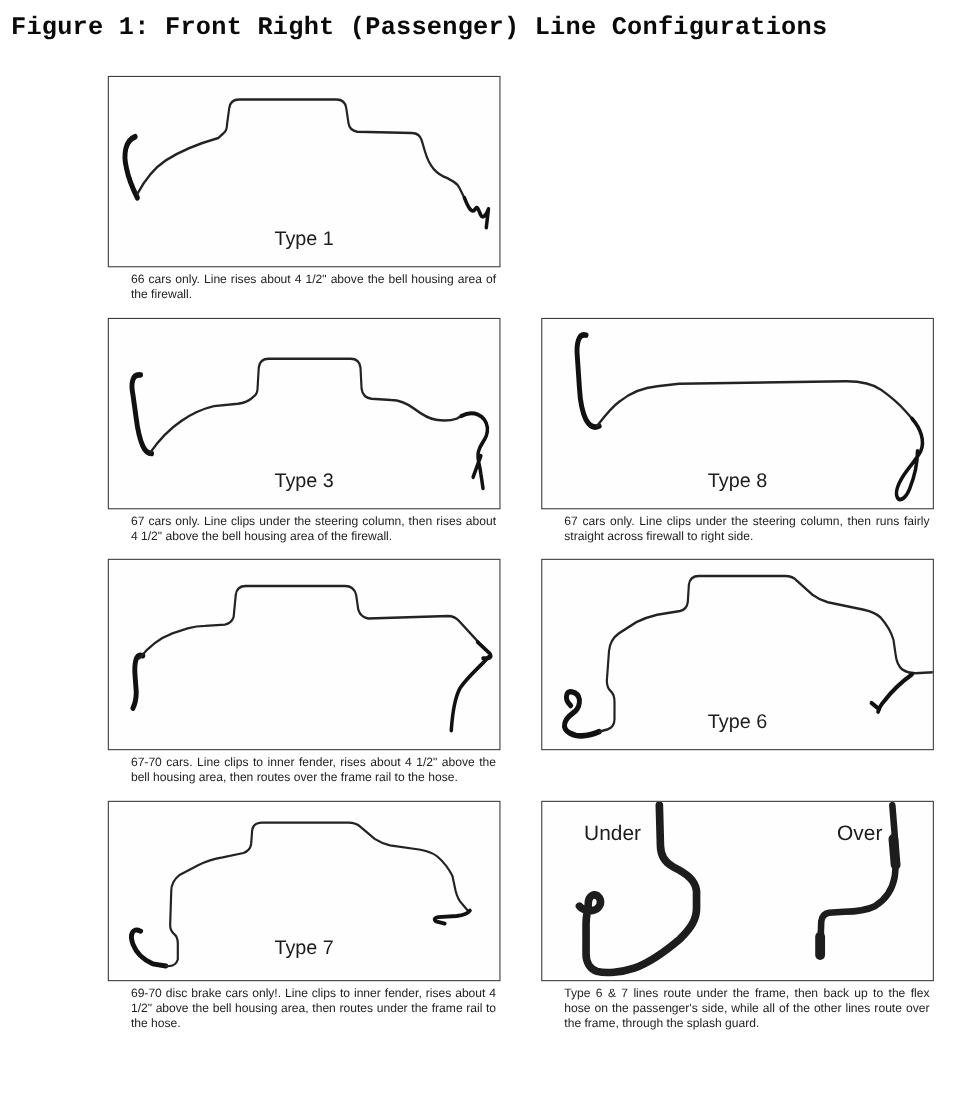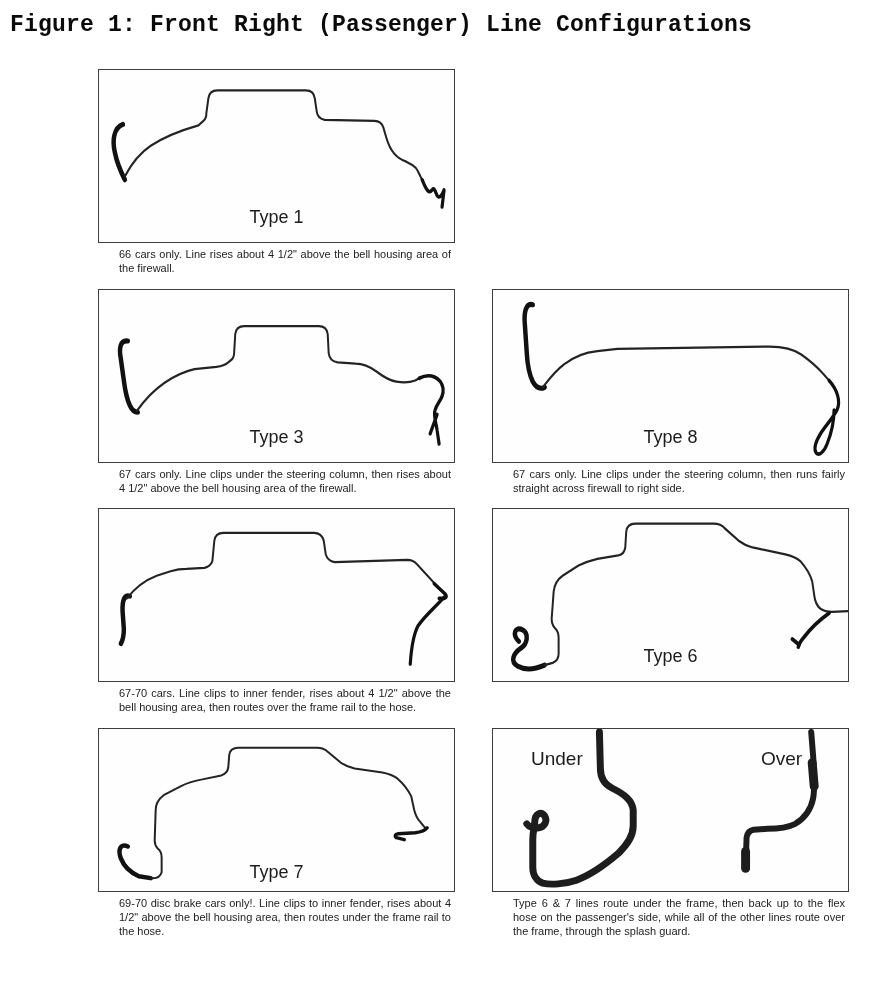--- a/index.html
+++ b/index.html
@@ -113,21 +113,21 @@
     </div>
   </figure>
 
   <figure class="panel">
     <div class="box tall">
       <svg class="drawing" preserveAspectRatio="none" viewBox="0 0 357 164">
           <path d="M29,119 C21,115 19,123 22,131 C25,139 31,145 40,149 L52,151" fill="none" stroke="#111111" stroke-width="4.5" stroke-linecap="round" stroke-linejoin="round"></path>
           <path d="M52,151 Q61,152 63,145 L63,130 Q63,124 59,121 Q56,118 56,113 L57,82 Q57,73 65,67 L82,58 Q92,53 104,51 L123,47 Q129,45 130,39 L131,26 Q132,19 140,19 L219,19 Q226,19 230,23 L243,34 Q249,38 257,40 L285,44 Q295,46 300,50 C307,56 311,62 314,68 L317,82 Q319,90 323,94 L328,100" fill="none" stroke="#232323" stroke-width="2" stroke-linecap="round" stroke-linejoin="round"></path>
           <path d="M330,100 Q327,104 318,105 L301,106 Q296,107 299,110 L307,112" fill="none" stroke="#111111" stroke-width="3.5" stroke-linecap="round" stroke-linejoin="round"></path>
         </svg>
-      <span class="type-label" style="bottom:8px;">Type 7</span>
+      <span class="type-label" style="bottom:19px;">Type 7</span>
     </div>
     <figcaption class="caption">69-70 disc brake cars only!. Line clips to inner fender, rises about 4 1/2" above the bell housing area, then routes under the frame rail to the hose.</figcaption>
   </figure>
 
   <figure class="panel">
     <div class="box tall">
       <svg class="drawing" preserveAspectRatio="none" viewBox="0 0 357 164">
           <path d="M107,3 L108,40 C108,50 112,56 120,60 C132,66 140,72 141,82 L141,98 C141,108 136,116 126,126 C112,138 98,148 84,153 C72,157 58,158 50,156 C44,154 40,148 40,140 L40,112 C40,104 42,98 42,94 C42,86 48,83 52,88 C55,93 52,99 46,100 C41,101 36,99 34,96" fill="none" stroke="#1d1d1d" stroke-width="7" stroke-linecap="round" stroke-linejoin="round"></path>
           <path d="M320,3 L322,28 C323,43 324,58 322,70 C320,80 314,90 304,96 C296,100 286,101 276,101 L262,102 Q256,103 255,110 L254,140" fill="none" stroke="#1d1d1d" stroke-width="6" stroke-linecap="round" stroke-linejoin="round"></path>
           <path d="M321,34 L323,58" fill="none" stroke="#1d1d1d" stroke-width="9" stroke-linecap="round" stroke-linejoin="round"></path>

